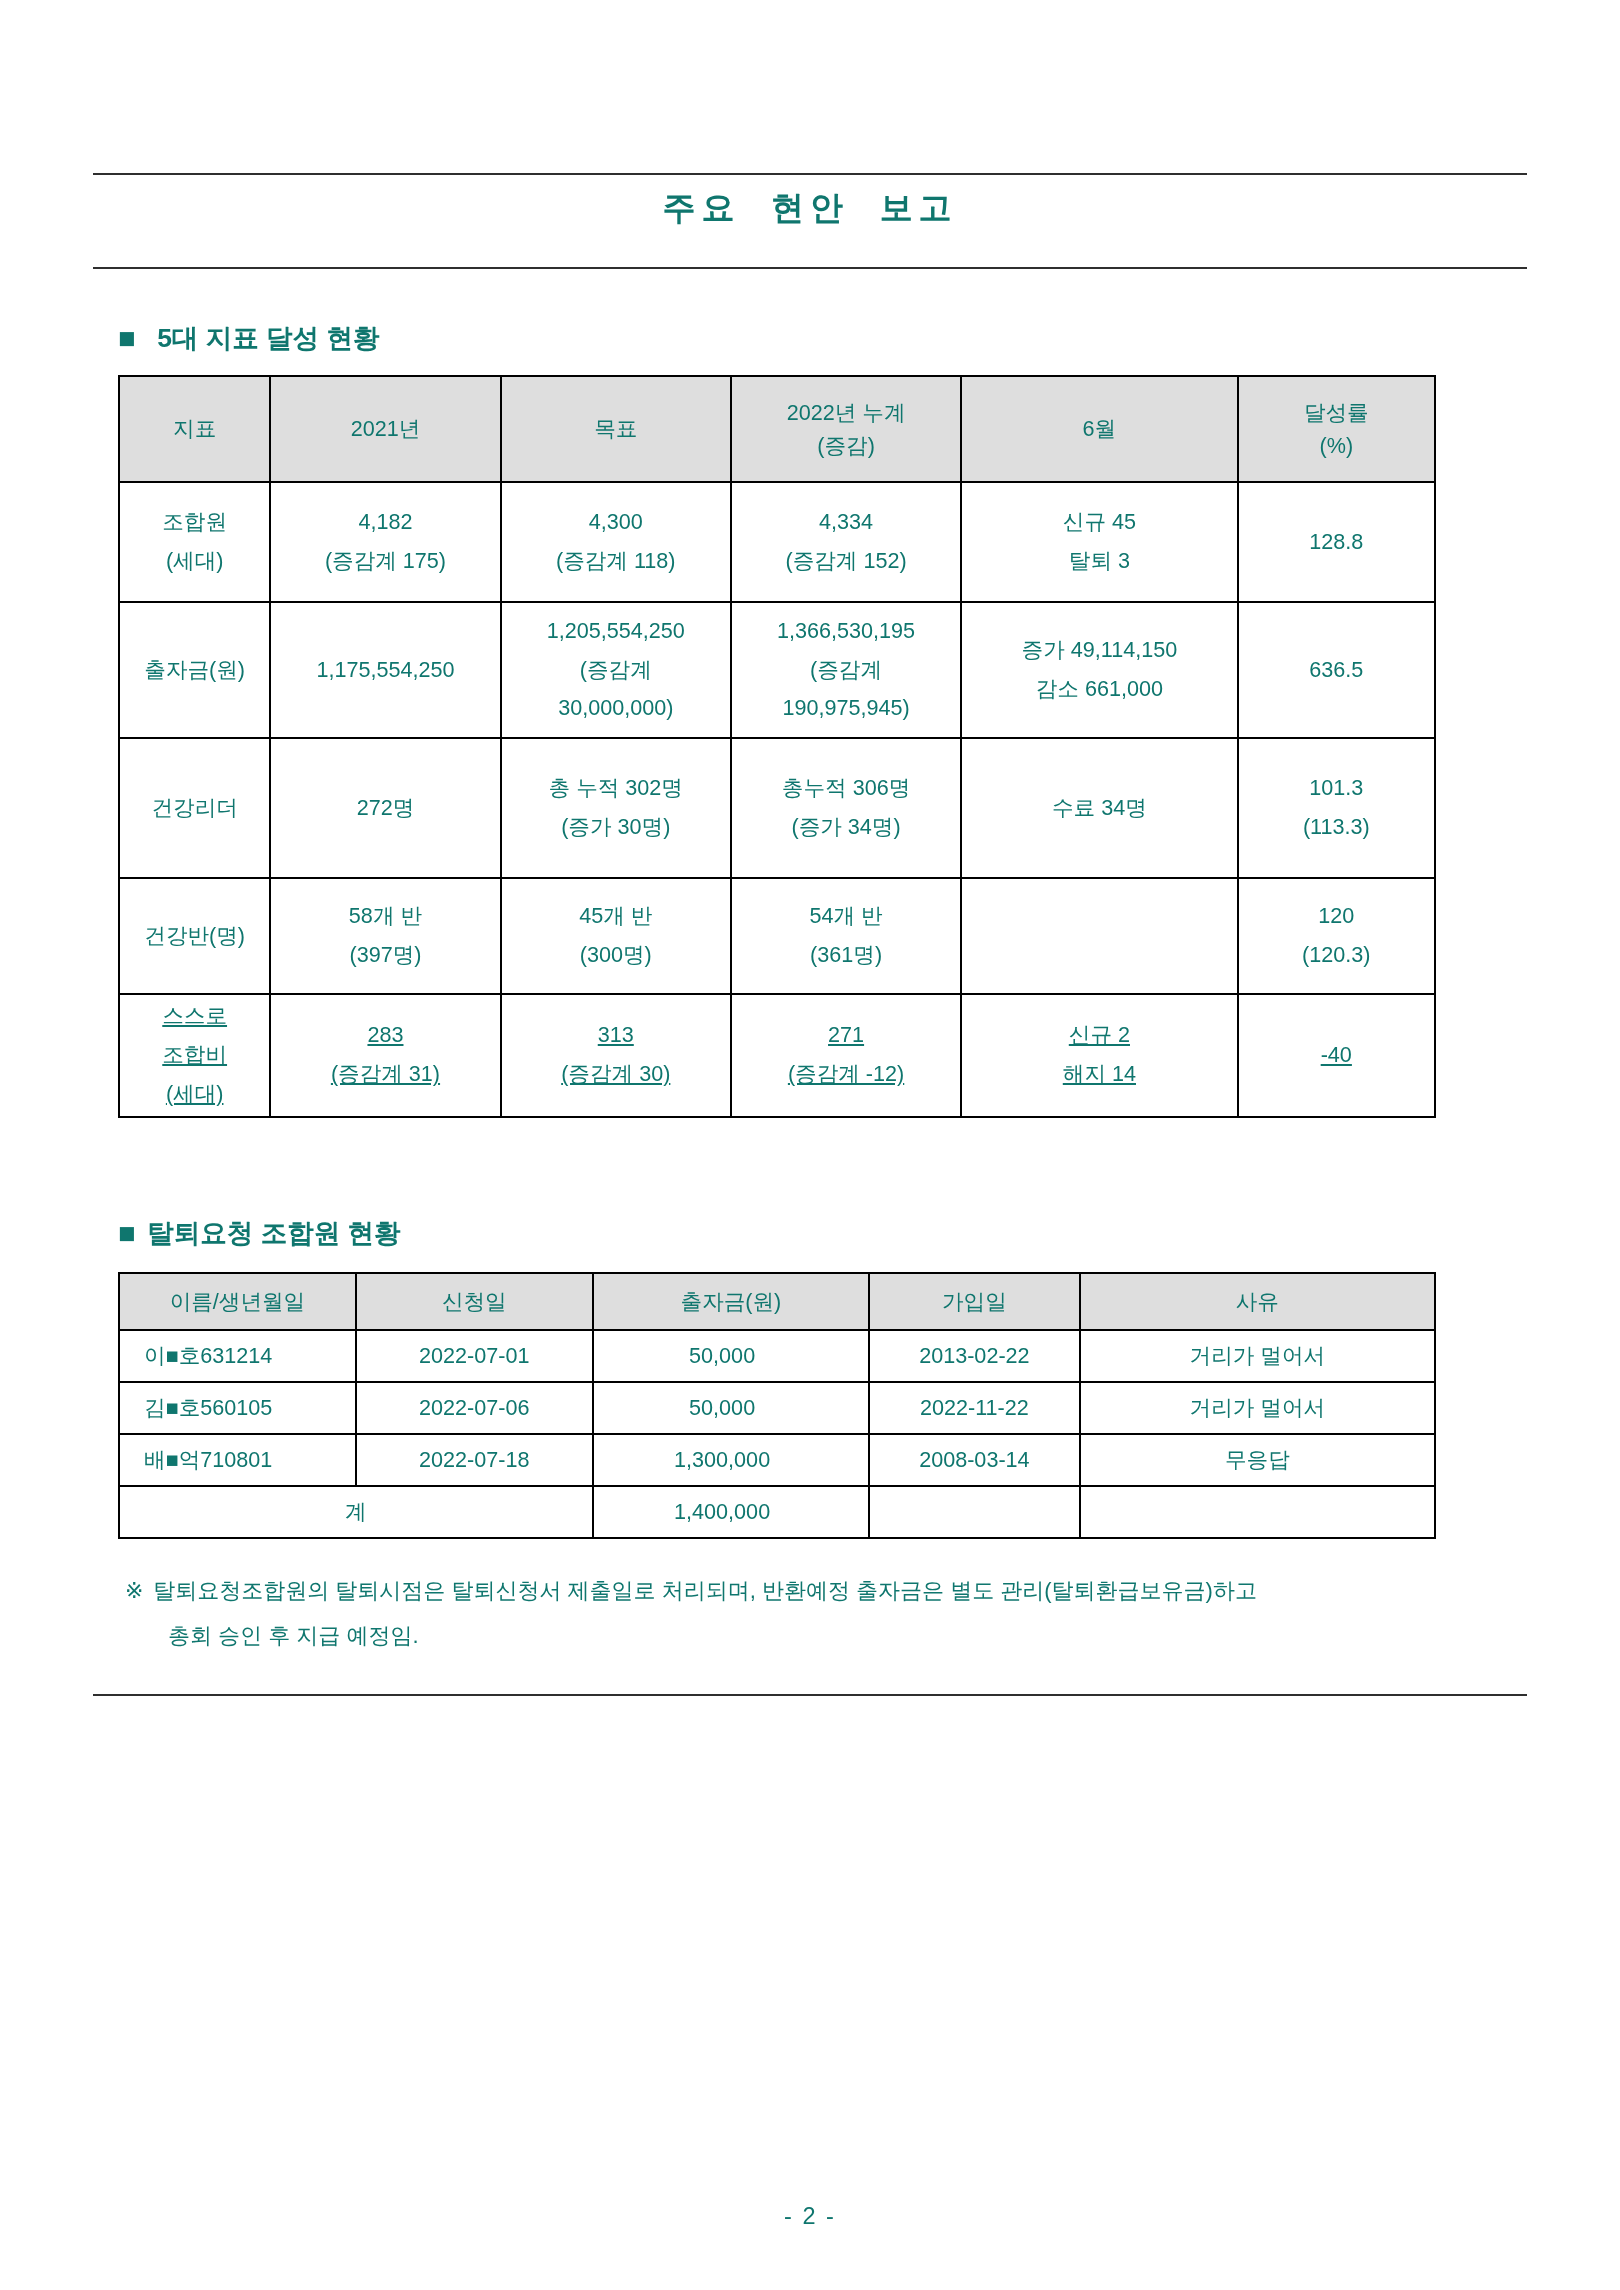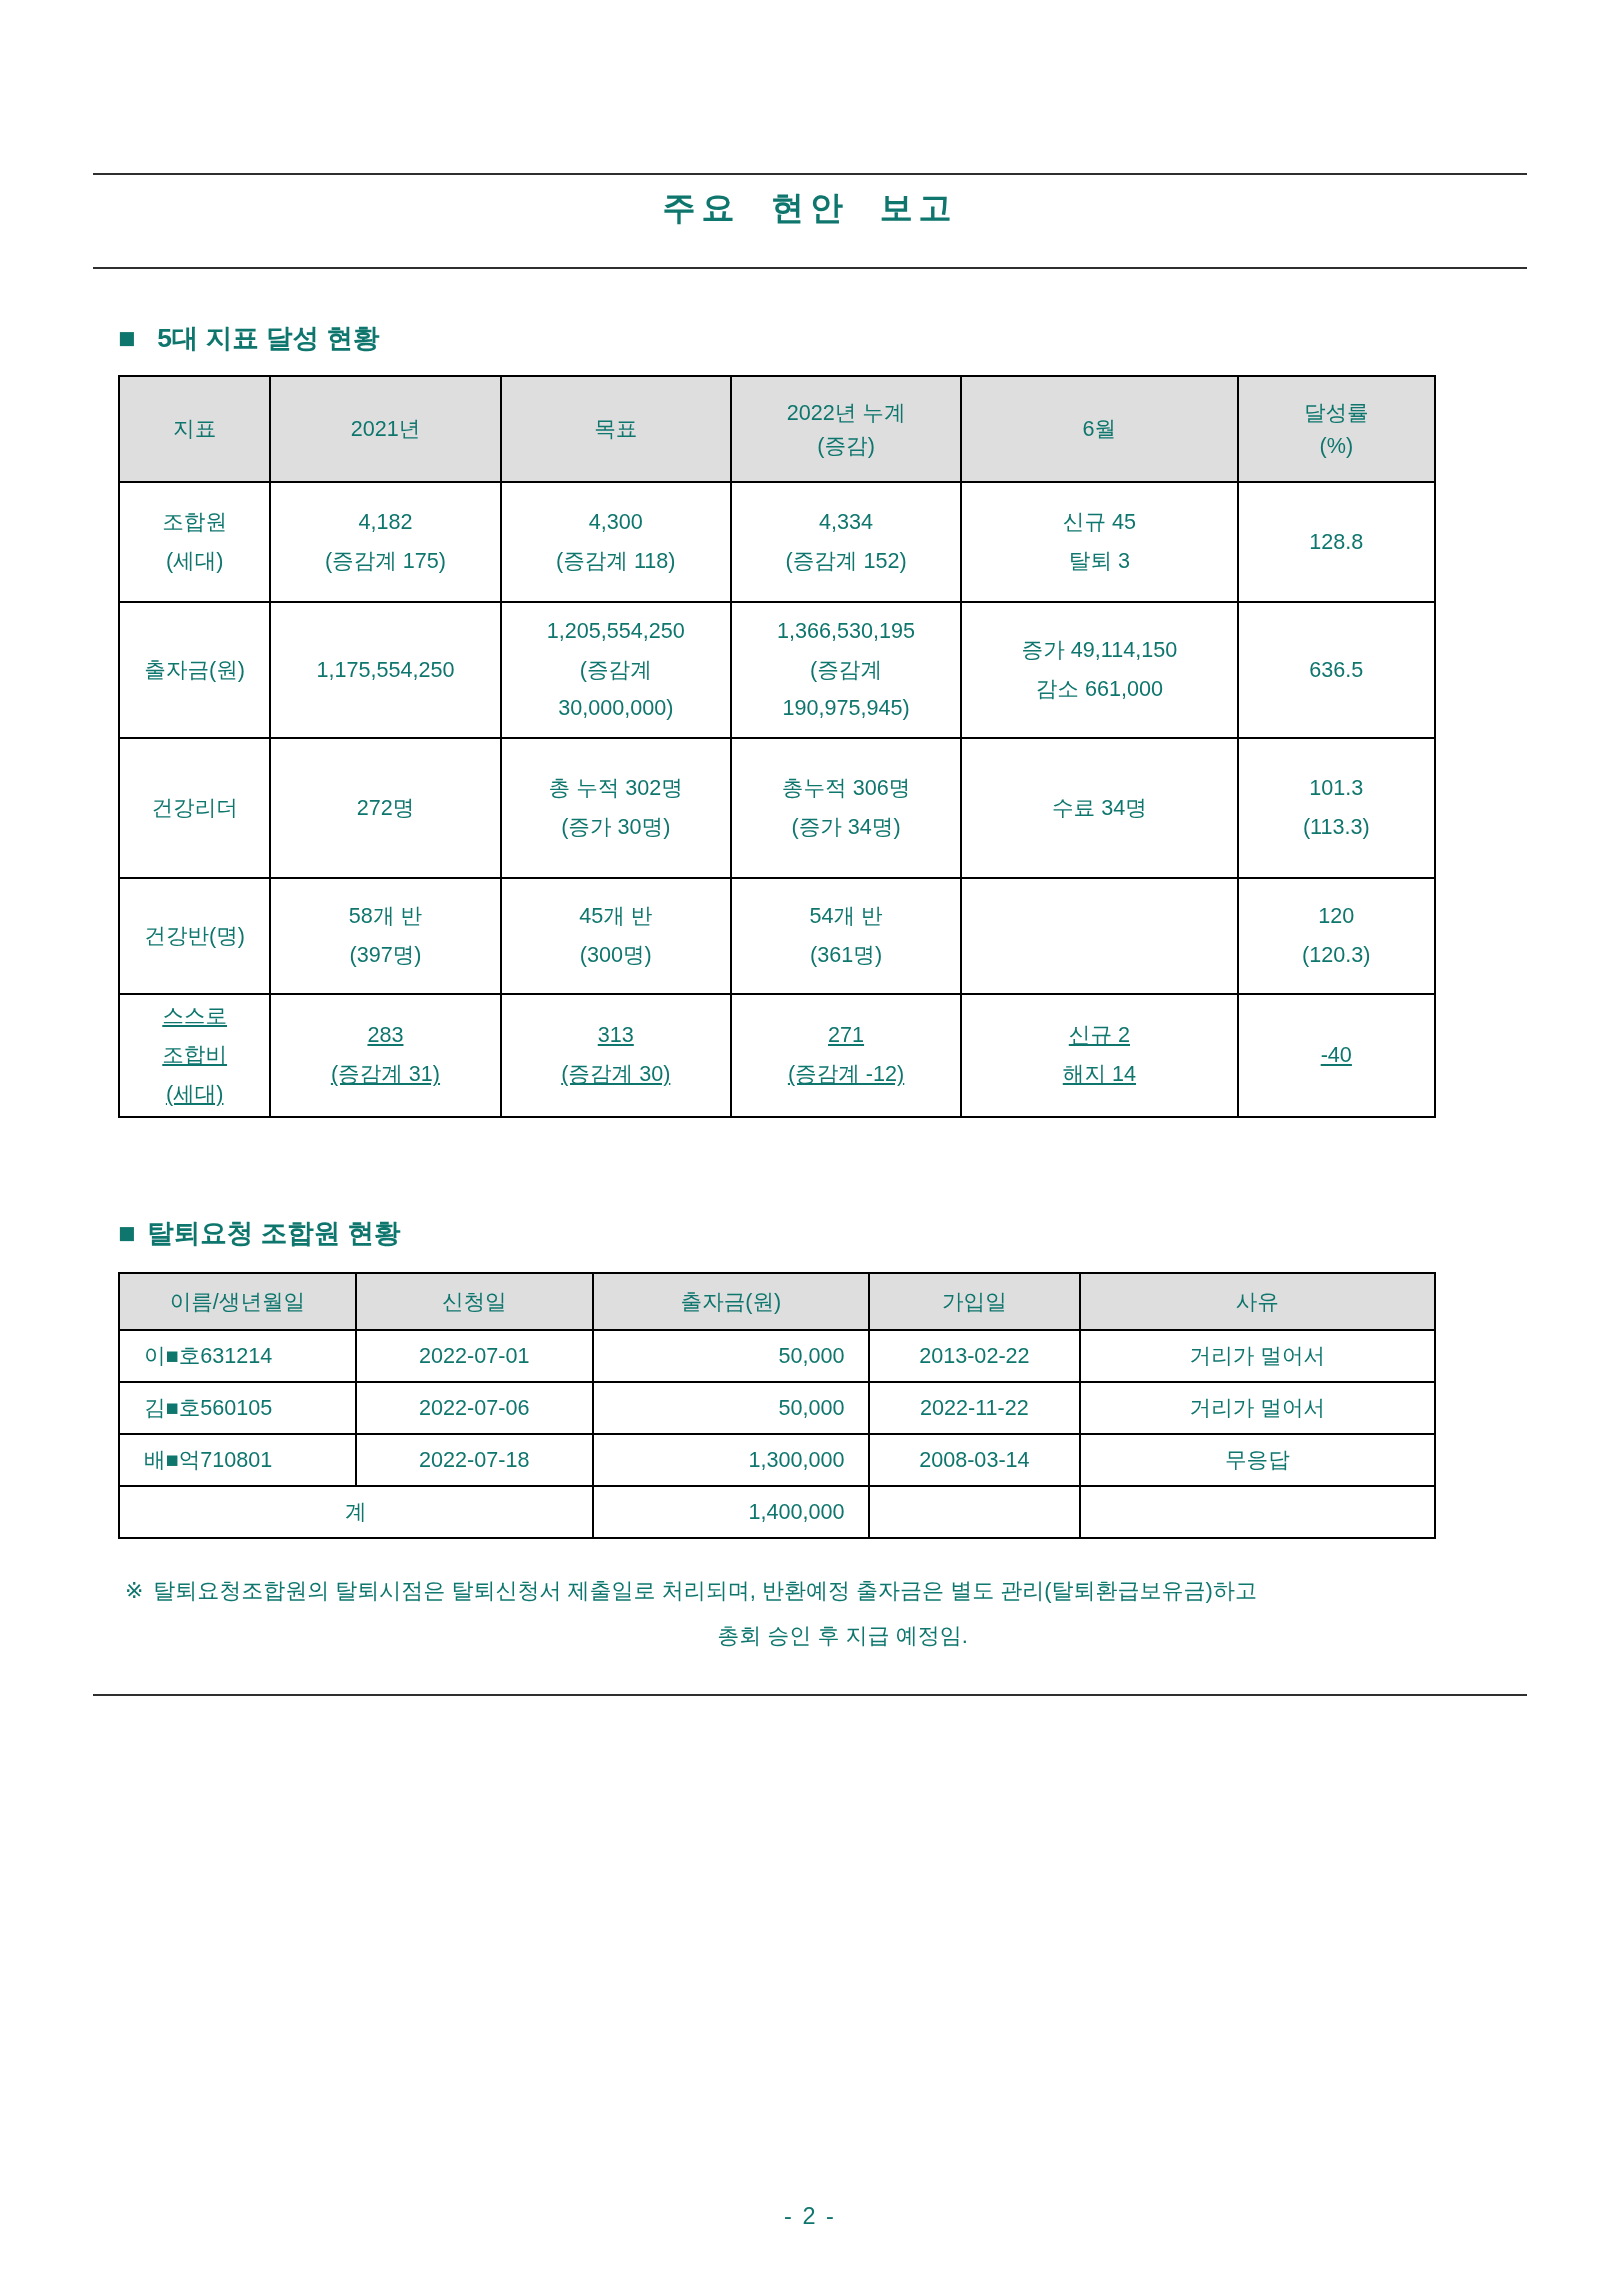--- a/index.html
+++ b/index.html
@@ -51,26 +51,26 @@
   }
   #indicators-table .hdr{height:106px;}
   .r1{height:120px;}
   .r2{height:136px;}
   .r3{height:140px;}
   .r4{height:116px;}
   .r5{height:112px;text-decoration:underline;}
   #withdrawal-table .hdr{height:57px;}
   #withdrawal-table .dr{height:52px;}
   #withdrawal-table td.name{text-align:left;padding-left:24px;white-space:nowrap;}
-  #withdrawal-table td.amount{text-align:right;padding-right:23.5px;}
+  #withdrawal-table td.amount{text-align:center;padding-right:23.5px;}
   .footnote{
     position:absolute;left:125px;top:1568px;width:1392px;
     font-size:22px;line-height:45px;
   }
-  .footnote .fn-line2{margin-left:43px;text-align:center;}
+  .footnote .fn-line2{margin-left:43px;}
   .fn-marker{margin-right:9.8px;}
   .page-number{
     position:absolute;left:0;top:2203px;width:100%;
     text-align:center;font-size:23.5px;letter-spacing:2px;
   }
 </style>
 </head>
 <body>
 
 <div class="page">

